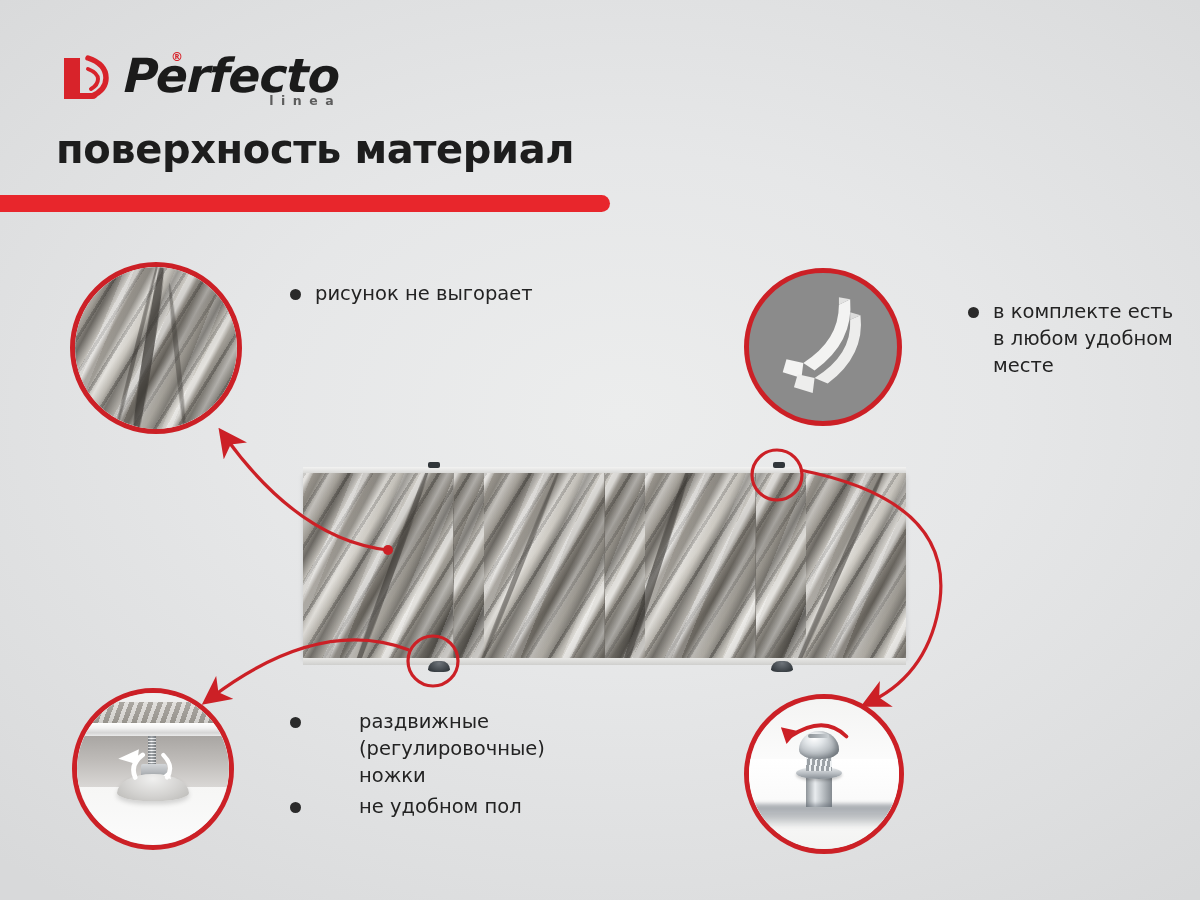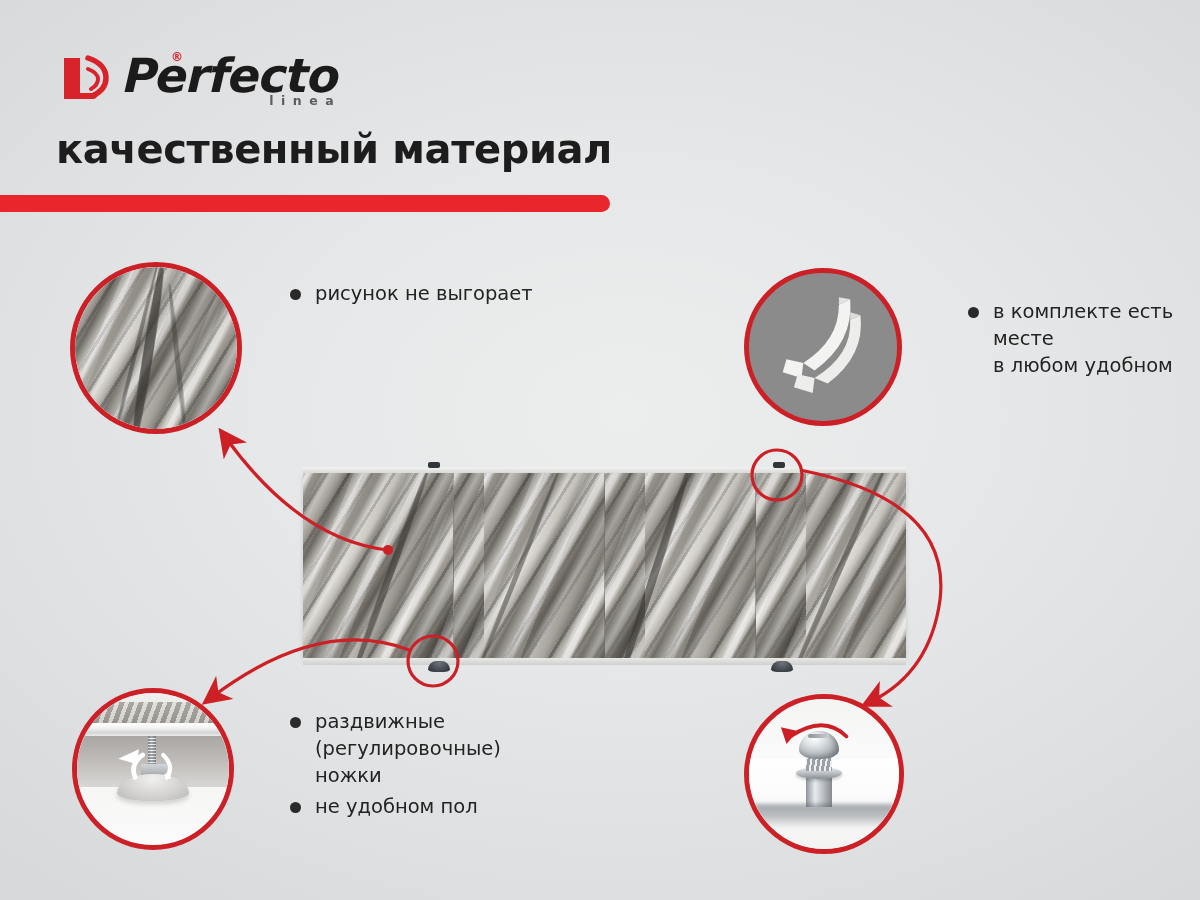--- a/index.html
+++ b/index.html
@@ -146,21 +146,21 @@
     flex:0 0 auto;width:11px;height:11px;border-radius:50%;
     background:#2a2a2a;margin-top:9px;margin-right:14px;
   }
   .bul-text{font-size:19.5px;line-height:27px;color:#232323;}
   .bul-text .ln{display:block;}
 
   #bullets-material{left:290px;top:280px;width:440px;}
   #bullets-material .bul-row{margin-bottom:19px;}
   #bullets-handles{left:968px;top:298px;width:250px;}
   #bullets-feet{left:290px;top:708px;width:280px;}
-  #bullets-feet .bul-row{margin-bottom:4px;}
+  #bullets-feet .bul-row{margin-bottom:4px;gap:44px;}
   #bullets-screws{left:935px;top:728px;width:250px;}
 </style>
 </head>
 <body>
 
 <div id="page">
 
   <div class="logo-wrap">
     <div class="logo-mark">
       <svg width="56" height="56" viewBox="0 0 56 56">
@@ -169,21 +169,21 @@
         <path d="M30 17 Q40 21 40 27 Q40 33 33 37" fill="none" stroke="#d8232a" stroke-width="4" stroke-linecap="round"></path>
       </svg>
     </div>
     <div class="logo-text">
       <div class="logo-word">Perfecto</div>
       <span class="reg">®</span>
       <div class="logo-sub">linea</div>
     </div>
   </div>
 
-  <div class="page-title">качественный материал</div>
+  <div class="page-title">поверхность материал</div>
   <div class="red-bar"></div>
 
   <div class="circ" id="circle-material">
     <div class="circ-inner marble">
       <div class="vein" style="left:42%;top:-6%;width:10px;height:120%;transform:rotate(9deg);opacity:.72;"></div>
       <div class="vein" style="left:36%;top:-6%;width:4px;height:120%;transform:rotate(14deg);opacity:.5;"></div>
       <div class="vein" style="left:62%;top:10%;width:5px;height:95%;transform:rotate(-6deg);opacity:.42;"></div>
     </div>
   </div>
 
@@ -205,22 +205,22 @@
       <path d="M119 45 L108 50 L108 42 Z" fill="#dcdcdb"></path>
       <path d="M52 108 L70 112 L68 128 L48 122 Z" fill="#ededec"></path>
     </svg>
   </div>
 
   <div class="bullets" id="bullets-handles">
     <div class="bul-row">
       <span class="bul-dot"></span>
       <span class="bul-text">
         <span class="ln">в комплекте есть</span>
+        <span class="ln">в любом удобном</span>
         <span class="ln">месте</span>
-        <span class="ln">в любом удобном</span>
       </span>
     </div>
   </div>
 
   <div id="bath-panel">
     <div class="panel-top-edge"></div>
     <div class="panel-body">
       <div class="panel-seg marble" style="width:25%;">
         <div class="vein" style="left:55%;top:-10%;width:7px;height:130%;transform:rotate(20deg);opacity:.6;"></div>
       </div>

